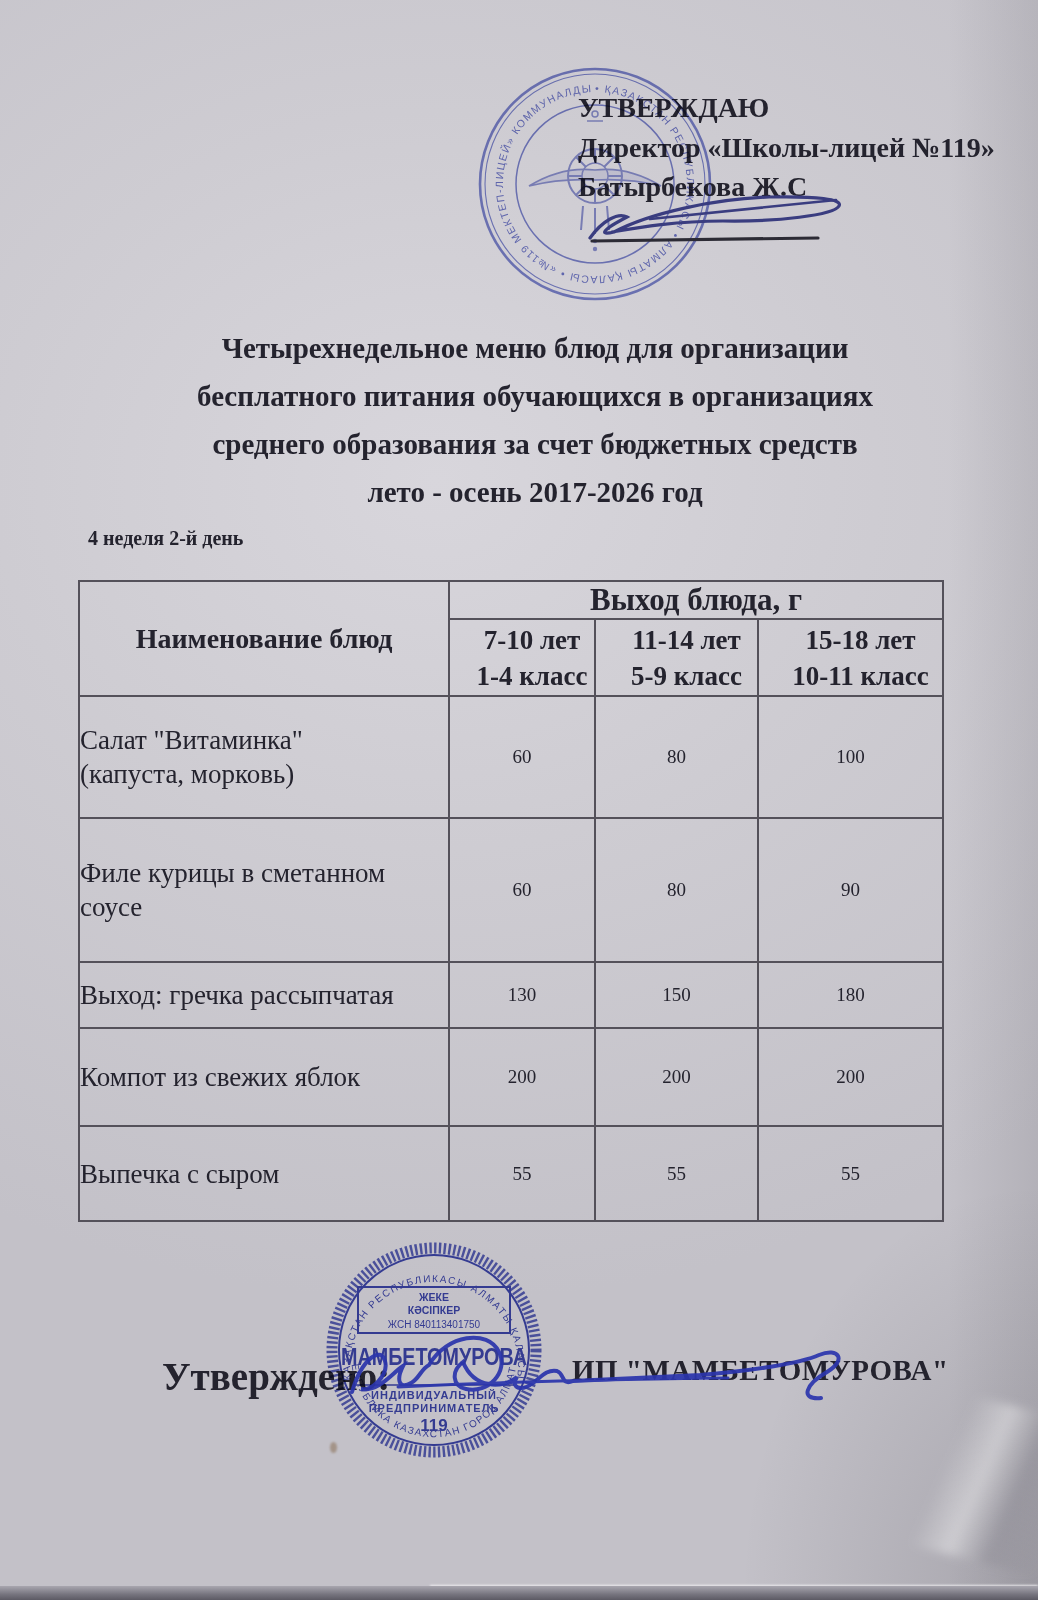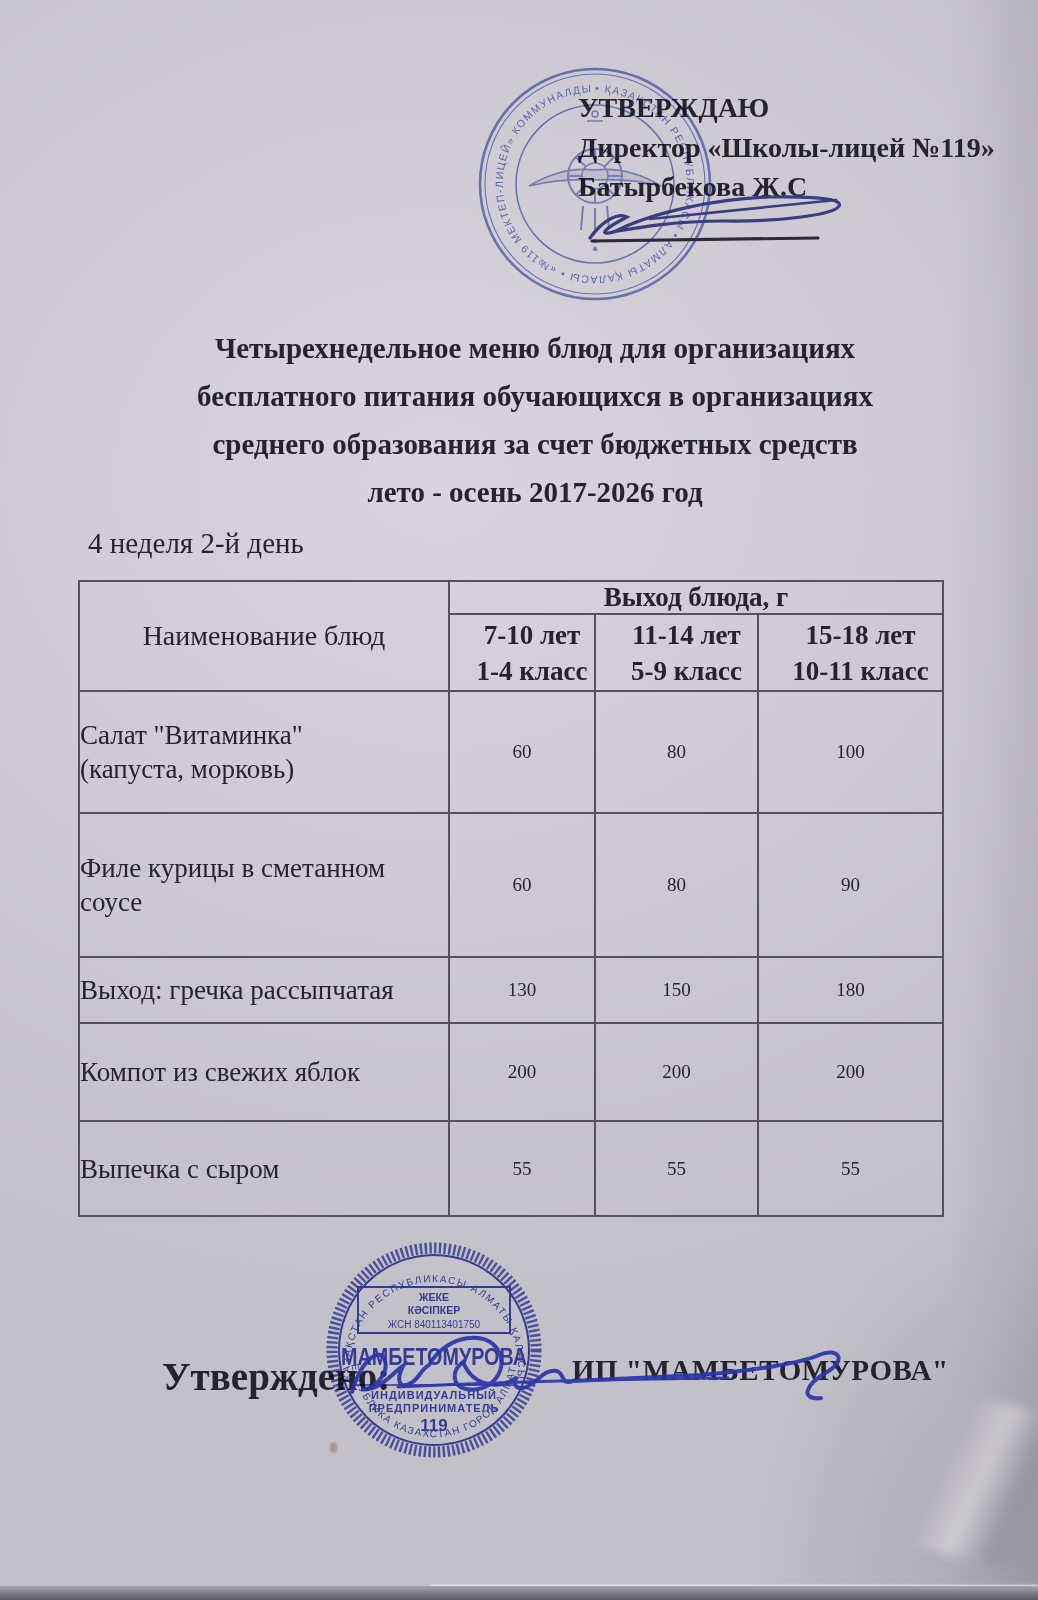--- a/index.html
+++ b/index.html
@@ -21,26 +21,26 @@
   .bottom-strip{position:absolute;left:0;bottom:0;width:1038px;height:14px;
     background:linear-gradient(to bottom,#a8a6af 0%, #76747e 60%, #5c5a64 100%);}
   .bottom-glint{position:absolute;left:430px;bottom:12px;width:608px;height:3px;
     background:rgba(244,243,246,0.85);filter:blur(1px);}
   .speck{position:absolute;left:330px;top:1442px;width:7px;height:11px;border-radius:50%;
     background:#8a6f55;opacity:.55;filter:blur(1px);}
 
   .approval{position:absolute;left:578px;top:88px;font-weight:bold;font-size:28px;line-height:39.5px;white-space:nowrap;}
   .title-block{position:absolute;left:40px;top:324px;width:990px;text-align:center;
     font-weight:bold;font-size:29px;line-height:48px;}
-  .day-heading{position:absolute;left:88px;top:527px;font-weight:normal;font-size:29px;}
+  .day-heading{position:absolute;left:88px;top:527px;font-weight:bold;font-size:20px;}
 
   table.menu{position:absolute;left:78px;top:580px;width:864px;border-collapse:collapse;table-layout:fixed;}
   table.menu th, table.menu td{border:2px solid #54515a;padding:0;vertical-align:middle;}
-  th.th-name{font-size:28px;font-weight:normal;text-align:center;}
-  th.th-group{font-size:27px;font-weight:bold;text-align:center;}
+  th.th-name{font-size:28px;font-weight:bold;text-align:center;}
+  th.th-group{font-size:31px;font-weight:bold;text-align:center;}
   tr.age-row th{font-size:27px;font-weight:bold;text-align:center;vertical-align:middle;}
   tr.age-row span{display:block;line-height:36px;padding-left:20px;}
   td.cell-name{font-size:27px;vertical-align:top;padding:5px 6px 0 12px;line-height:34px;}
   td.cell-name span{display:block;}
   td.cell-val{font-size:19px;text-align:center;vertical-align:top;padding-top:7px;}
 
   .approved-label{position:absolute;left:162px;top:1354px;font-weight:bold;font-size:39px;}
   .company-label{position:absolute;left:572px;top:1354px;font-weight:bold;font-size:29px;letter-spacing:.5px;}
 
   .stamp{position:absolute;mix-blend-mode:multiply;}
@@ -84,21 +84,21 @@
     <path d="M52 120 Q85 100 118 104 Q151 100 184 120 Q151 112 118 114 Q85 112 52 120 Z" stroke-width="1.6" fill="rgba(123,132,207,0.18)"></path>
     <path d="M106 140 L104 164 M130 140 L132 164 M118 142 V168"></path>
     <circle cx="118" cy="175" r="2.2" fill="#7b84cf" stroke="none"></circle>
     <circle cx="118" cy="183" r="2.2" fill="#7b84cf" stroke="none"></circle>
     <circle cx="118" cy="48" r="3" stroke-width="1.5"></circle>
     <path d="M110 55 h16" stroke-width="1.5"></path>
   </g>
 </svg>
 
 <div class="title-block">
-  <div>Четырехнедельное меню блюд для организациях</div>
+  <div>Четырехнедельное меню блюд для организации</div>
   <div>бесплатного питания обучающихся в организациях</div>
   <div>среднего образования за счет бюджетных средств</div>
   <div>лето - осень 2017-2026 год</div>
 </div>
 
 <div class="day-heading">4 неделя 2-й день</div>
 
 <table class="menu">
   <colgroup>
     <col style="width:370px">

